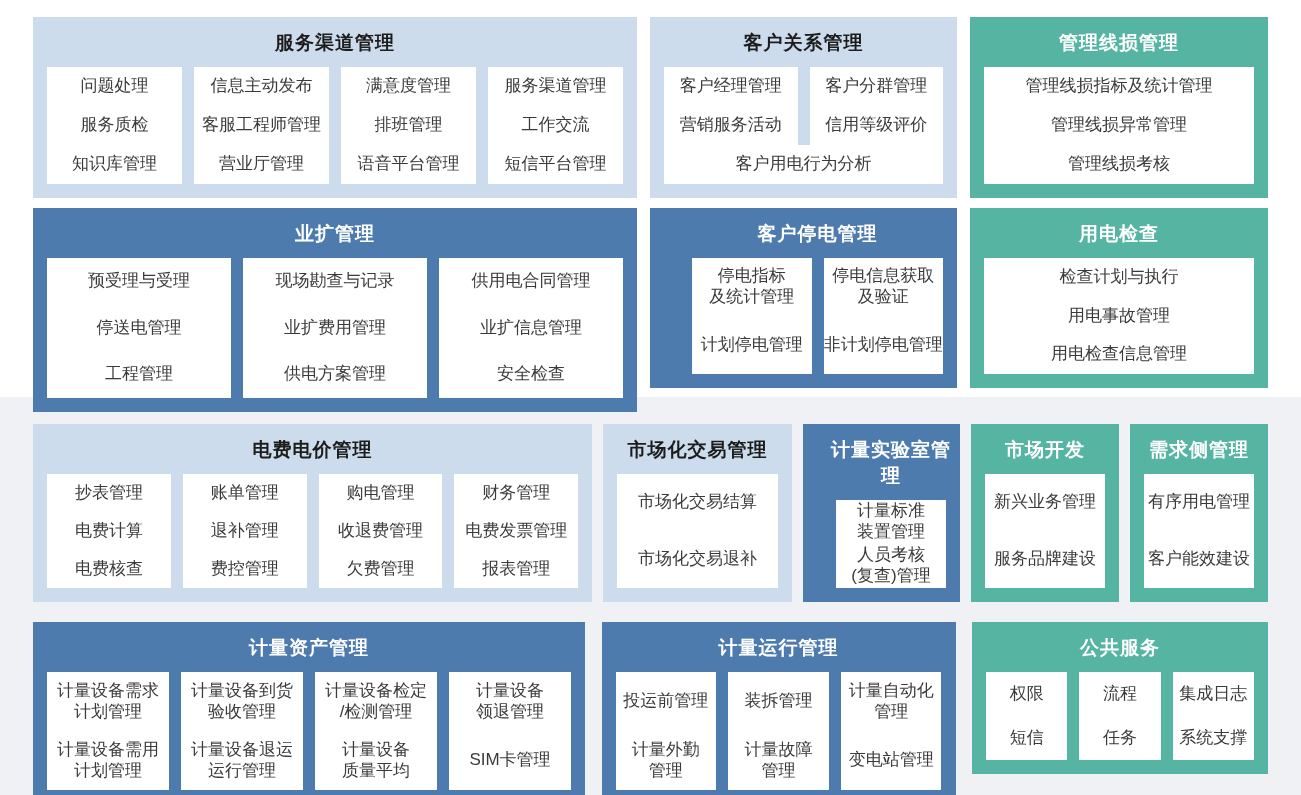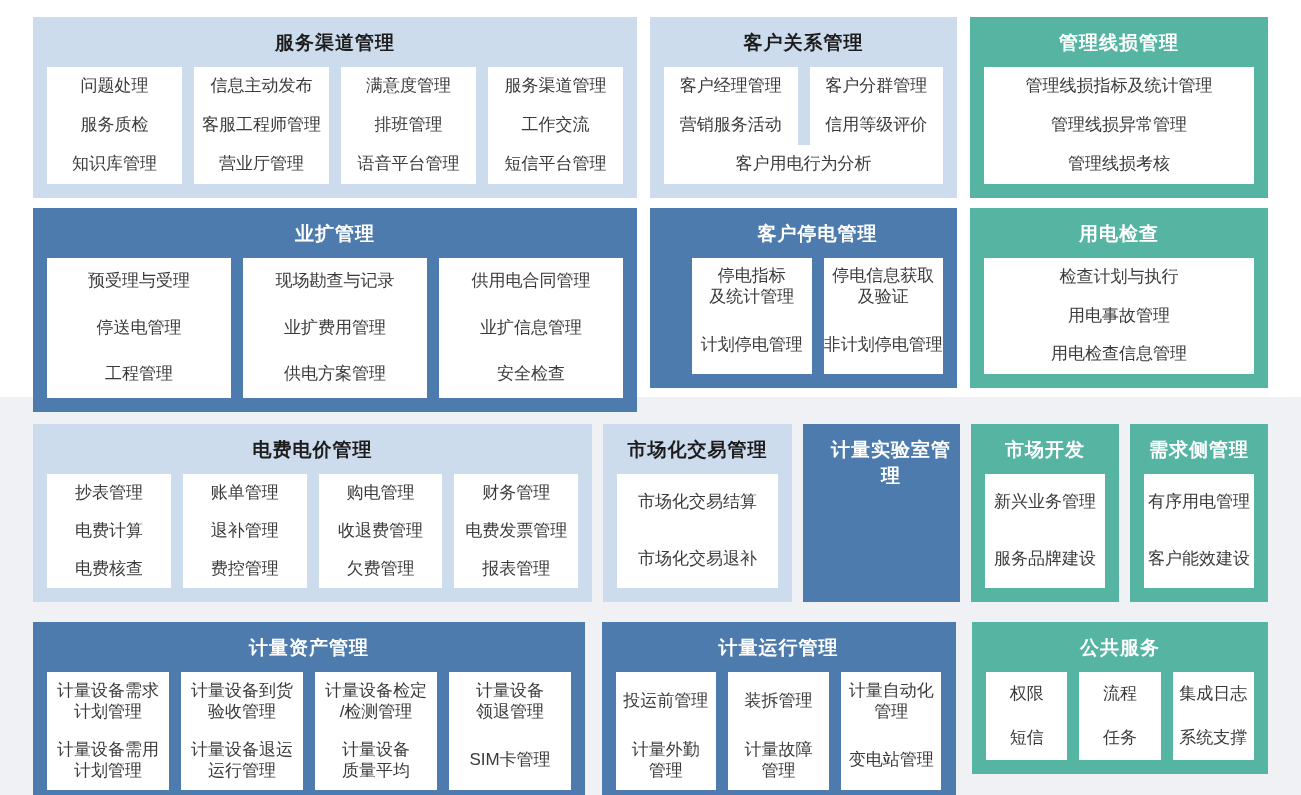--- a/index.html
+++ b/index.html
@@ -160,20 +160,26 @@
     </section>
     <section class="block variant-light" style="width: 189px; height: 178px;">
       <div class="block-title">市场化交易管理</div>
       <div class="items" style="grid-template-columns: repeat(1, 1fr);">
         <div class="item">市场化交易结算</div>
         <div class="item">市场化交易退补</div>
       </div>
     </section>
     <section class="block variant-dark" style="width: 157px; height: 178px; padding-left: 19px;">
       <div class="block-title">计量实验室管理</div>
+      <div class="items" style="grid-template-columns: repeat(1, 1fr);">
+        <div class="item">计量标准
+装置管理</div>
+        <div class="item">人员考核
+(复查)管理</div>
+      </div>
     </section>
     <section class="block variant-teal" style="width: 148px; height: 178px;">
       <div class="block-title">市场开发</div>
       <div class="items" style="grid-template-columns: repeat(1, 1fr);">
         <div class="item">新兴业务管理</div>
         <div class="item">服务品牌建设</div>
       </div>
     </section>
     <section class="block variant-teal" style="width: 138px; height: 178px;">
       <div class="block-title">需求侧管理</div>

